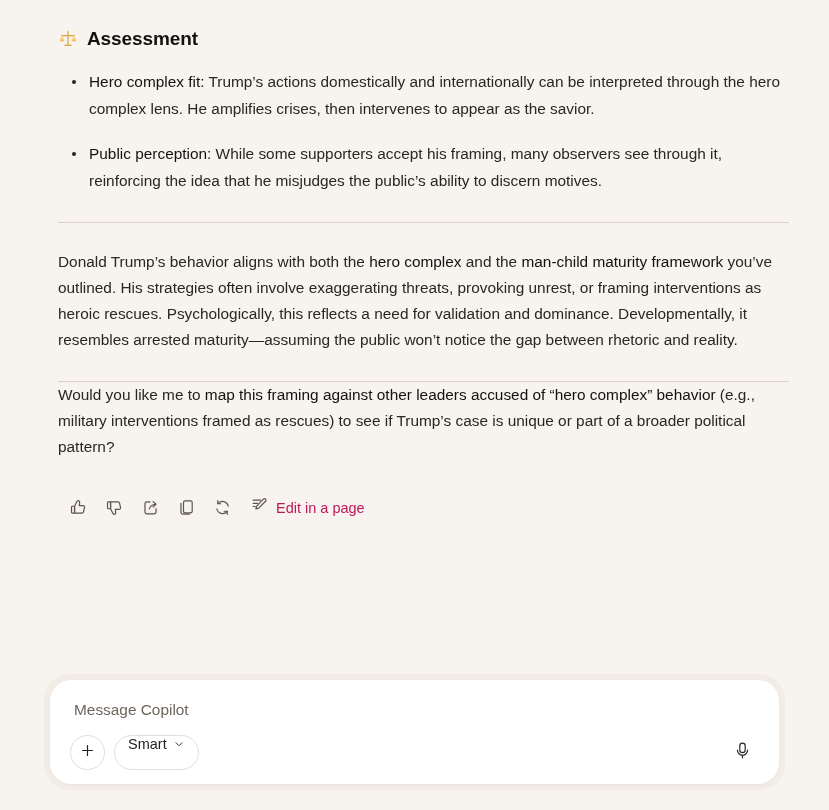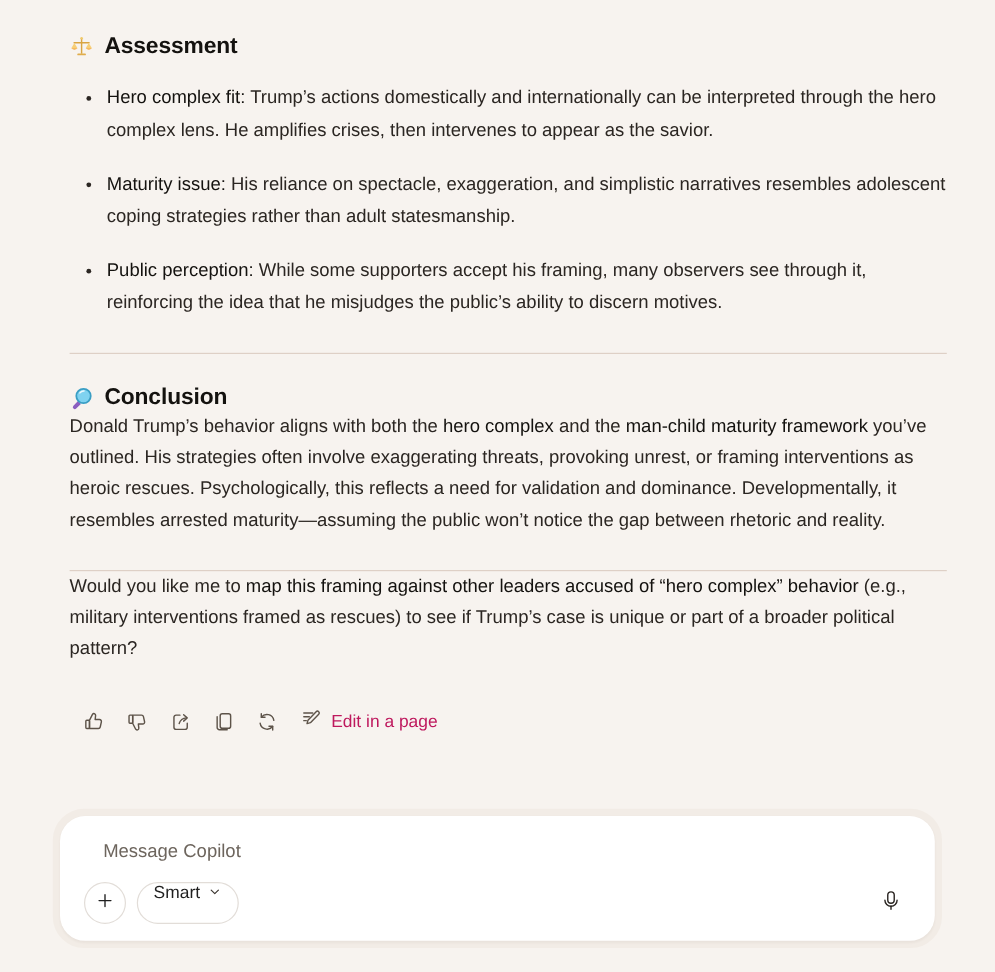--- a/index.html
+++ b/index.html
@@ -145,21 +145,21 @@
     padding: 6px;
     background: #f2ece6;
     box-sizing: border-box;
   }
   .composer {
     background: #ffffff;
     border-radius: 21px;
     height: 104px;
     box-sizing: border-box;
     position: relative;
-    padding: 20px 22px 0 36px;
+    padding: 20px 22px 0 24px;
     box-shadow: 0 1px 2px rgba(80,60,40,0.05);
   }
   .composer-placeholder {
     font-size: 15.4px;
     color: #6d655d;
     line-height: 20px;
   }
   .composer-row {
     position: absolute;
     left: 20px;
@@ -232,40 +232,27 @@
         </svg>
       </span>
       <span>Assessment</span>
     </div>
 
     <ul class="bullets">
       <li>
         <span class="lead">Hero complex fit:</span><span> Trump’s actions domestically and internationally can be interpreted through the hero complex lens. He amplifies crises, then intervenes to appear as the savior.</span>
       </li>
       <li>
-        <span class="lead">Maturity issue:</span><span> His reliance on spectacle, exaggeration, and simplistic narratives resembles adolescent coping strategies rather than adult statesmanship.</span>
-      </li>
-      <li>
         <span class="lead">Public perception:</span><span> While some supporters accept his framing, many observers see through it, reinforcing the idea that he misjudges the public’s ability to discern motives.</span>
       </li>
     </ul>
 
     <hr class="divider div-1">
 
     <div style="height:26px"></div>
-    <div class="section-head head-conclusion">
-      <span class="emoji">
-        <svg width="20" height="20" viewBox="0 0 20 20">
-          <path d="M7.0 12.2 L3.2 16.1 a1.6 1.6 0 0 0 2.3 2.3 L9.4 14.6 Z" fill="#8b5fbf"></path>
-          <circle cx="11.6" cy="8.0" r="6.0" fill="#7fd2f0" stroke="#3a9ec4" stroke-width="1.5"></circle>
-          <path d="M8.6 5.4 a4 4 0 0 1 3.4 -1.6" stroke="#ffffff" stroke-width="1.3" fill="none" stroke-linecap="round" opacity="0.85"></path>
-        </svg>
-      </span>
-      <span>Conclusion</span>
-    </div>
 
     <p class="para para-conclusion"><span>Donald Trump’s behavior aligns with both the </span><span class="lead">hero complex</span><span> and the </span><span class="lead">man-child maturity framework</span><span> you’ve outlined. His strategies often involve exaggerating threats, provoking unrest, or framing interventions as heroic rescues. Psychologically, this reflects a need for validation and dominance. Developmentally, it resembles arrested maturity—assuming the public won’t notice the gap between rhetoric and reality.</span></p>
 
     <hr class="divider div-2">
 
     <p class="para para-followup"><span>Would you like me to </span><span class="lead">map this framing against other leaders accused of “hero complex” behavior</span><span> (e.g., military interventions framed as rescues) to see if Trump’s case is unique or part of a broader political pattern?</span></p>
 
     <div class="actions">
 
       <div class="act-btn">

